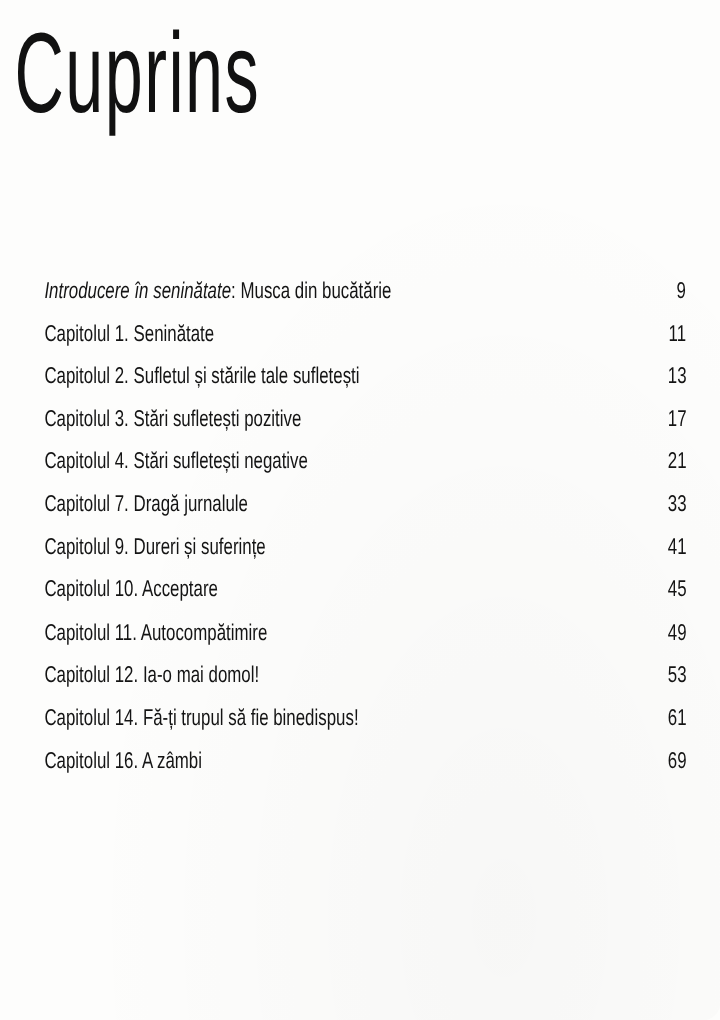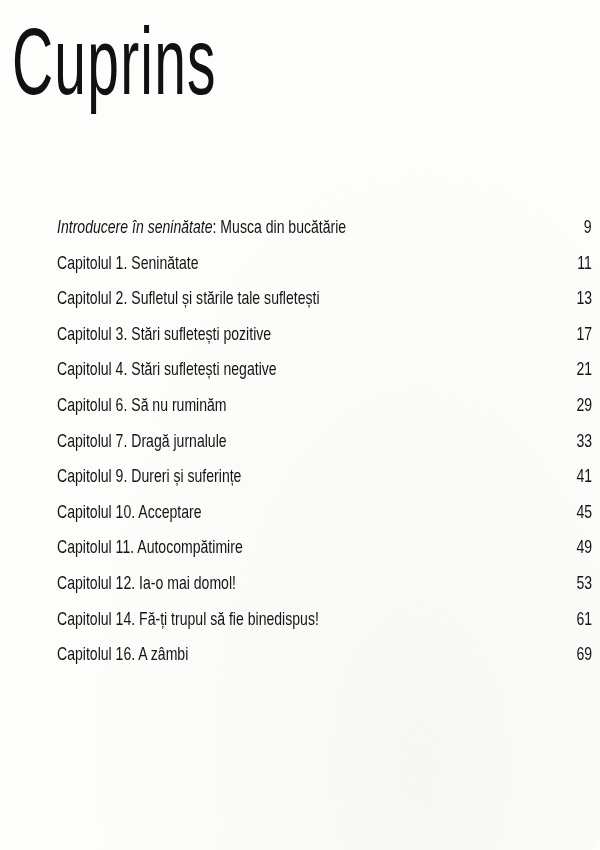--- a/index.html
+++ b/index.html
@@ -33,23 +33,22 @@
     line-height: 1;
     letter-spacing: 2px;
     transform: scaleX(0.6);
     transform-origin: left top;
     white-space: nowrap;
     color: #111;
   }
   .toc {
     position: absolute;
     left: 37px;
-    top: 216px;
+    top: 232px;
     width: 535px;
-    margin-left: 20px;
   }
   .toc-row {
     position: relative;
     height: 35.6px;
   }
   .entry-text {
     position: absolute;
     left: 0;
     top: 0;
     font-size: 19px;
@@ -98,24 +97,20 @@
     </div>
     <div class="toc-row">
       <span class="entry-text">Capitolul 3. Stări sufletești pozitive</span>
       <span class="page-num">17</span>
     </div>
     <div class="toc-row">
       <span class="entry-text">Capitolul 4. Stări sufletești negative</span>
       <span class="page-num">21</span>
     </div>
     <div class="toc-row">
-      <span class="entry-text">Capitolul 6. Să nu ruminăm</span>
-      <span class="page-num">29</span>
-    </div>
-    <div class="toc-row">
       <span class="entry-text">Capitolul 7. Dragă jurnalule</span>
       <span class="page-num">33</span>
     </div>
     <div class="toc-row">
       <span class="entry-text">Capitolul 9. Dureri și suferințe</span>
       <span class="page-num">41</span>
     </div>
     <div class="toc-row">
       <span class="entry-text">Capitolul 10. Acceptare</span>
       <span class="page-num">45</span>

